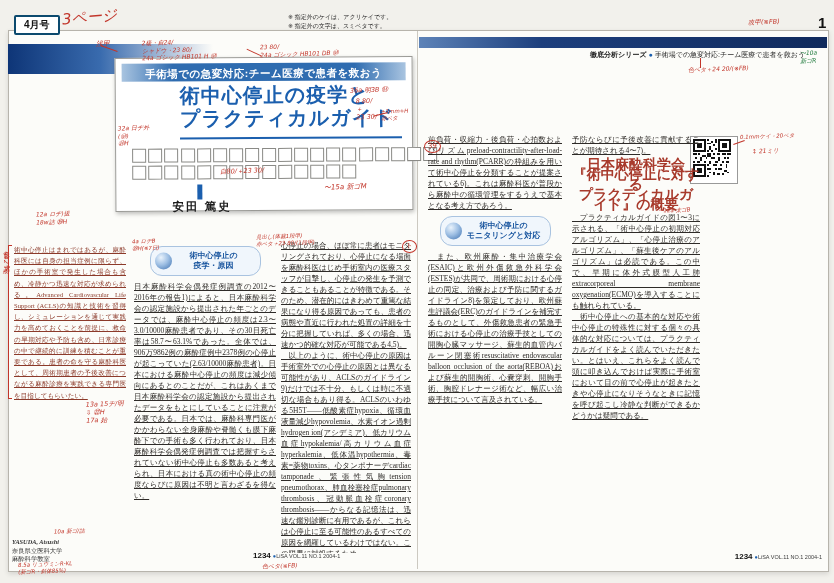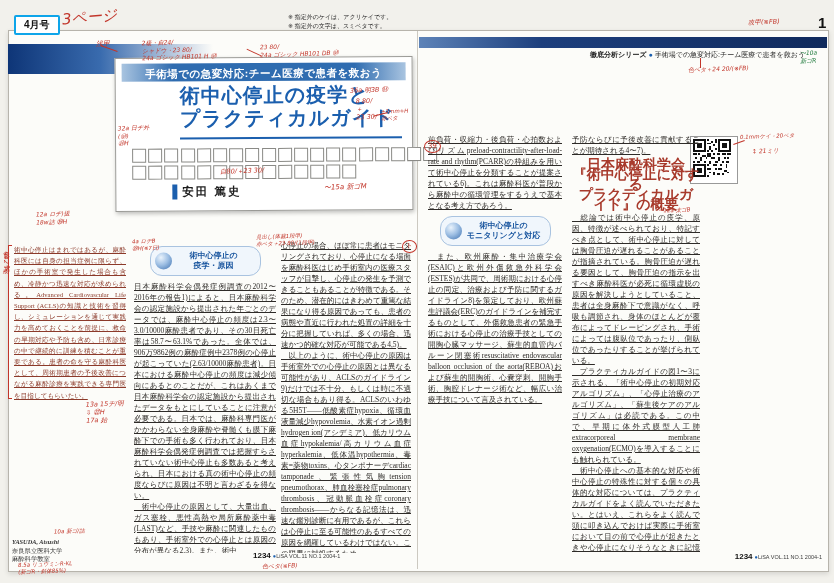--- a/index.html
+++ b/index.html
@@ -3,21 +3,21 @@
 <meta charset="utf-8">
 <style>
   html,body{margin:0;padding:0;background:#e9e7e2;}
   #canvas{position:relative;width:834px;height:583px;background:#f2f1ec;overflow:hidden;
           font-family:"Liberation Sans","DejaVu Sans",sans-serif;}
   .spread{position:absolute;left:8px;top:30px;width:819px;height:540px;background:#fcfcf9;
           border:1px solid #b7b4ac;box-shadow:0 2px 5px rgba(0,0,0,.12);}
   .divider{position:absolute;left:417px;top:31px;width:1px;height:538px;background:#ccc9c1;}
 
   
-  .issue-box{position:absolute;left:14px;top:15px;border:2px solid #0ea5e9;background:#fff;
+  .issue-box{position:absolute;left:14px;top:15px;border:2px solid #0c4a6e;background:#fff;
              padding:1px 8px;font-size:10px;font-weight:bold;color:#111;border-radius:2px;}
   .printer-notes{position:absolute;left:288px;top:13px;font-size:6px;line-height:8.5px;color:#222;}
 
   
   .grad-band{position:absolute;left:8px;top:44px;width:205px;height:30px;
              background:linear-gradient(90deg,#0e3577 0%,#396bae 45%,rgba(255,255,255,0) 100%);}
   .title-card{position:absolute;left:115px;top:57px;width:296px;height:152px;background:#fff;
               border:1px solid #9a9a96;box-shadow:1px 2px 4px rgba(0,0,0,.25);transform:rotate(-.35deg);}
   .band{position:absolute;left:6px;top:5px;right:6px;height:18px;text-align:center;
         background:linear-gradient(90deg,#a9c4e0 0%,#2f6cb0 18%,#2f6cb0 82%,#a9c4e0 100%);}
@@ -25,21 +25,21 @@
   .badge{position:absolute;left:8px;top:27px;width:48px;height:48px;border-radius:50%;
          background:#fff;border:1px solid #a9c0da;box-shadow:0 0 0 5px #d9e6f3;
          display:flex;flex-direction:column;align-items:center;justify-content:center;}
   .badge span{color:#1b5fae;font-weight:bold;font-size:9px;line-height:11px;}
   .big-title{position:absolute;left:64px;top:26px;color:#1b5fae;font-weight:bold;
              font-size:20px;line-height:23px;letter-spacing:1px;}
   .title-rule{position:absolute;left:64px;top:79px;width:222px;height:2px;background:#1b5fae;}
   .cbox-row{position:absolute;left:16px;white-space:nowrap;}
   .cbox-row.r1{top:90px;} .cbox-row.r2{top:107px;}
   .cbox{display:inline-block;width:12px;height:12px;border:1px solid #8a8a86;background:#fff;margin-right:2.2px;}
-  .author-row{position:absolute;left:56px;top:126px;display:flex;align-items:center;}
+  .author-row{position:absolute;left:56px;top:126px;display:flex;align-items:center;flex-direction:column;}
   .abar{display:inline-block;width:5px;height:15px;background:#1b5fae;margin-right:5px;}
   .aname{font-size:11.5px;font-weight:bold;color:#1d1d1d;letter-spacing:2px;}
 
   
   .body-col{position:absolute;font-family:"Liberation Serif","DejaVu Serif",serif;
             font-size:7.5px;line-height:11px;color:#2e2b28;text-align:justify;overflow:hidden;}
   .body-col p{margin:0;text-decoration:underline;}
   .lead-col{color:#8c3a2a;font-size:6.6px;line-height:11.2px;}
   .lead-bracket{position:absolute;left:8px;top:245px;width:3px;height:152px;
                 border-left:1.5px solid #c2352a;border-top:1.5px solid #c2352a;border-bottom:1.5px solid #c2352a;}
@@ -114,21 +114,20 @@
     <p>術中心停止はまれではあるが、麻酔科医には自身の担当症例に限らず、ほかの手術室で発生した場合も含め、冷静かつ迅速な対応が求められる。Advanced Cardiovascular Life Support (ACLS)の知識と技術を習得し、シミュレーションを通じて実践力を高めておくことを前提に、救命の早期対応や予防も含め、日常診療の中で継続的に訓練を積むことが重要である。患者の命を守る麻酔科医として、周術期患者の予後改善につながる麻酔診療を実践できる専門医を目指してもらいたい。</p>
   </div>
 
   <div class="body-col" style="left:134px;top:246px;width:142px;height:307px;">
     <div class="h-box">
       <span class="sphere"></span>
       <div>術中心停止の</div>
       <div>疫学・原因</div>
     </div>
     <p>日本麻酔科学会偶発症例調査の2012〜2016年の報告1)によると、日本麻酔科学会の認定施設から提出された年ごとのデータでは、麻酔中心停止の頻度は2.3〜3.0/10000麻酔患者であり、その30日死亡率は58.7〜63.1%であった。全体では、906万9862例の麻酔症例中2378例の心停止が起こっていた(2.63/10000麻酔患者)。日本における麻酔中心停止の頻度は減少傾向にあるとのことだが、これはあくまで日本麻酔科学会の認定施設から提出されたデータをもとにしていることに注意が必要である。日本では、麻酔科専門医がかかわらない全身麻酔や脊髄くも膜下麻酔下での手術も多く行われており、日本麻酔科学会偶発症例調査では把握すらされていない術中心停止も多数あると考えられ、日本における真の術中心停止の頻度ならびに原因は不明と言わざるを得ない。</p>
-    <p>　術中心停止の原因として、大量出血、ガス塞栓、悪性高熱や局所麻酔薬中毒(LAST)など、手技や麻酔に関連したものもあり、手術室外での心停止とは原因の分布が異なる2,3)。また、術中</p>
   </div>
 
   <div class="body-col" style="left:281px;top:240px;width:130px;height:313px;">
     <p>心停止の場合、ほぼ常に患者はモニタリングされており、心停止になる場面を麻酔科医はじめ手術室内の医療スタッフが目撃し、心停止の発生を予測できることもあることが特徴である。そのため、潜在的にはきわめて重篤な結果になり得る原因であっても、患者の病態や直近に行われた処置の詳細を十分に把握していれば、多くの場合、迅速かつ的確な対応が可能である4,5)。</p>
     <p>　以上のように、術中心停止の原因は手術室外での心停止の原因とは異なる可能性があり、ACLSのガイドライン9)だけでは不十分、もしくは時に不適切な場合もあり得る。ACLSのいわゆる5H5T——低酸素症hypoxia、循環血液量減少hypovolemia、水素イオン過剰hydrogen ion(アシデミア)、低カリウム血症hypokalemia/高カリウム血症hyperkalemia、低体温hypothermia、毒素=薬物toxins、心タンポナーデcardiac tamponade、緊張性気胸tension pneumothorax、肺血栓塞栓症pulmonary thrombosis、冠動脈血栓症coronary thrombosis——からなる記憶法は、迅速な鑑別診断に有用であるが、これらは心停止に至る可能性のあるすべての原因を網羅しているわけではない。この限界に対処するため、</p>
   </div>
 
   <div class="footer footer-left">
     <span class="fpage">1234</span><span class="dot">●</span><span>LiSA VOL.11 NO.1 2004-1</span>
   </div>
@@ -223,21 +222,20 @@
     <p>　また、欧州麻酔・集中治療学会(ESAIC)と欧州外傷救急外科学会(ESTES)が共同で、周術期における心停止の同定、治療および予防に関するガイドライン8)を策定しており、欧州蘇生評議会(ERC)のガイドラインを補完するものとして、外傷救急患者の緊急手術における心停止の治療手技としての開胸心臓マッサージ、蘇生的血管内バルーン閉塞術resuscitative endovascular balloon occlusion of the aorta(REBOA)および蘇生的開胸術、心嚢穿刺、開胸手術、胸腔ドレナージ術など、幅広い治療手技について言及されている。</p>
   </div>
 
   <div class="body-col" style="left:572px;top:134px;width:128px;height:420px;">
     <p>予防ならびに予後改善に貢献することが期待される4〜7)。</p>
     <div class="h-red">
       <div>日本麻酔科学会</div>
       <div>『術中心停止に対する</div>
       <div>プラクティカルガイド』の概要</div>
     </div>
-    <p>　総論では術中心停止の疫学、原因、特徴が述べられており、特記すべき点として、術中心停止に対しては胸骨圧迫が遅れることがあることが指摘されている。胸骨圧迫が遅れる要因として、胸骨圧迫の指示を出すべき麻酔科医が必死に循環虚脱の原因を解決しようとしていること、患者は全身麻酔下で意識がなく、呼吸も調節され、身体のほとんどが覆布によってドレーピングされ、手術によっては腹臥位であったり、側臥位であったりすることが挙げられている。</p>
     <p>　プラクティカルガイドの図1〜3に示される、「術中心停止の初期対応アルゴリズム」、「心停止治療のアルゴリズム」、「蘇生後ケアのアルゴリズム」は必読である。この中で、早期に体外式膜型人工肺extracorporeal membrane oxygenation(ECMO)を導入することにも触れられている。</p>
     <p>　術中心停止への基本的な対応や術中心停止の特殊性に対する個々の具体的な対応については、プラクティカルガイドをよく読んでいただきたい。とはいえ、これらをよく読んで頭に叩き込んでおけば実際に手術室において目の前で心停止が起きたときや心停止になりそうなときに記憶を呼び起こし冷静な判断ができるかどうかは疑問である。</p>
   </div>
 
   <div class="footer footer-right">
     <span class="fpage">1234</span><span class="dot">●</span><span>LiSA VOL.11 NO.1 2004-1</span>
   </div>
 
   <div class="lead-line" style="left:100px;top:48px;width:18px;height:1px;transform:rotate(20deg);"></div>
   <div class="lead-line" style="left:246px;top:52px;width:16px;height:1px;transform:rotate(25deg);"></div>

